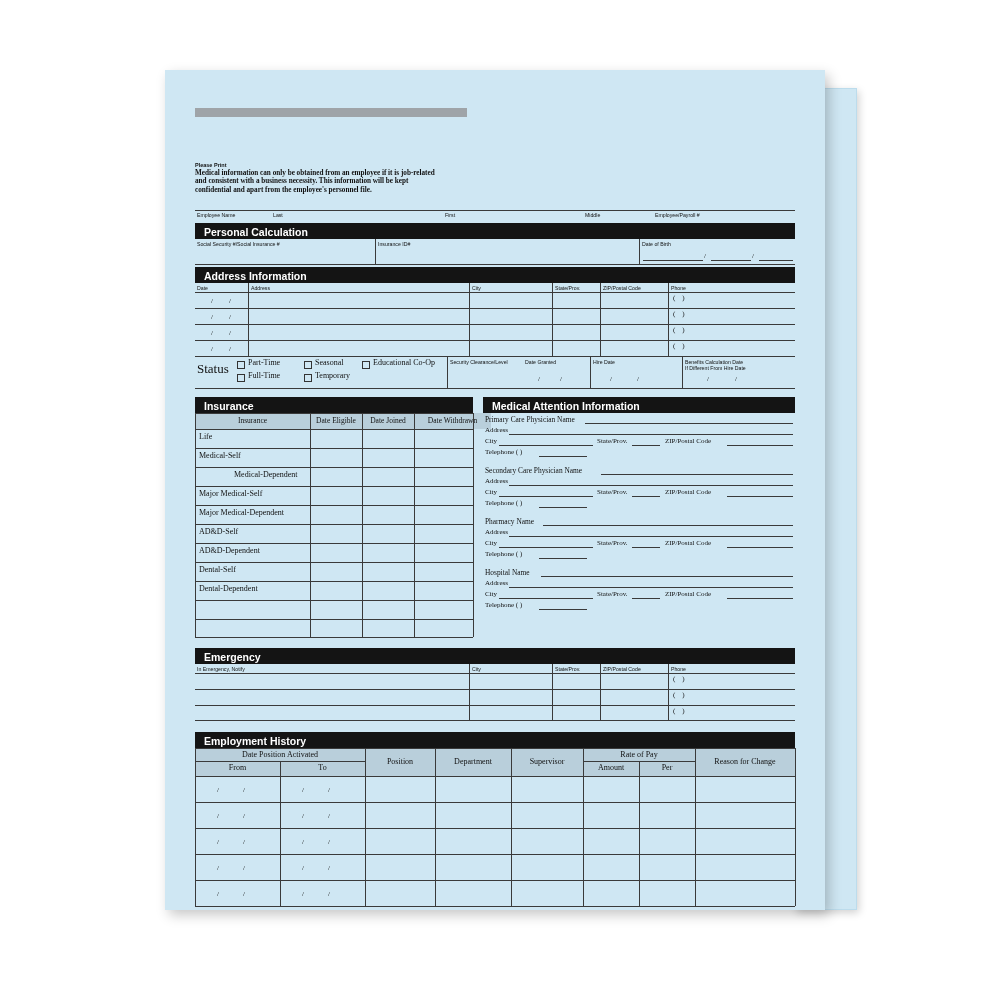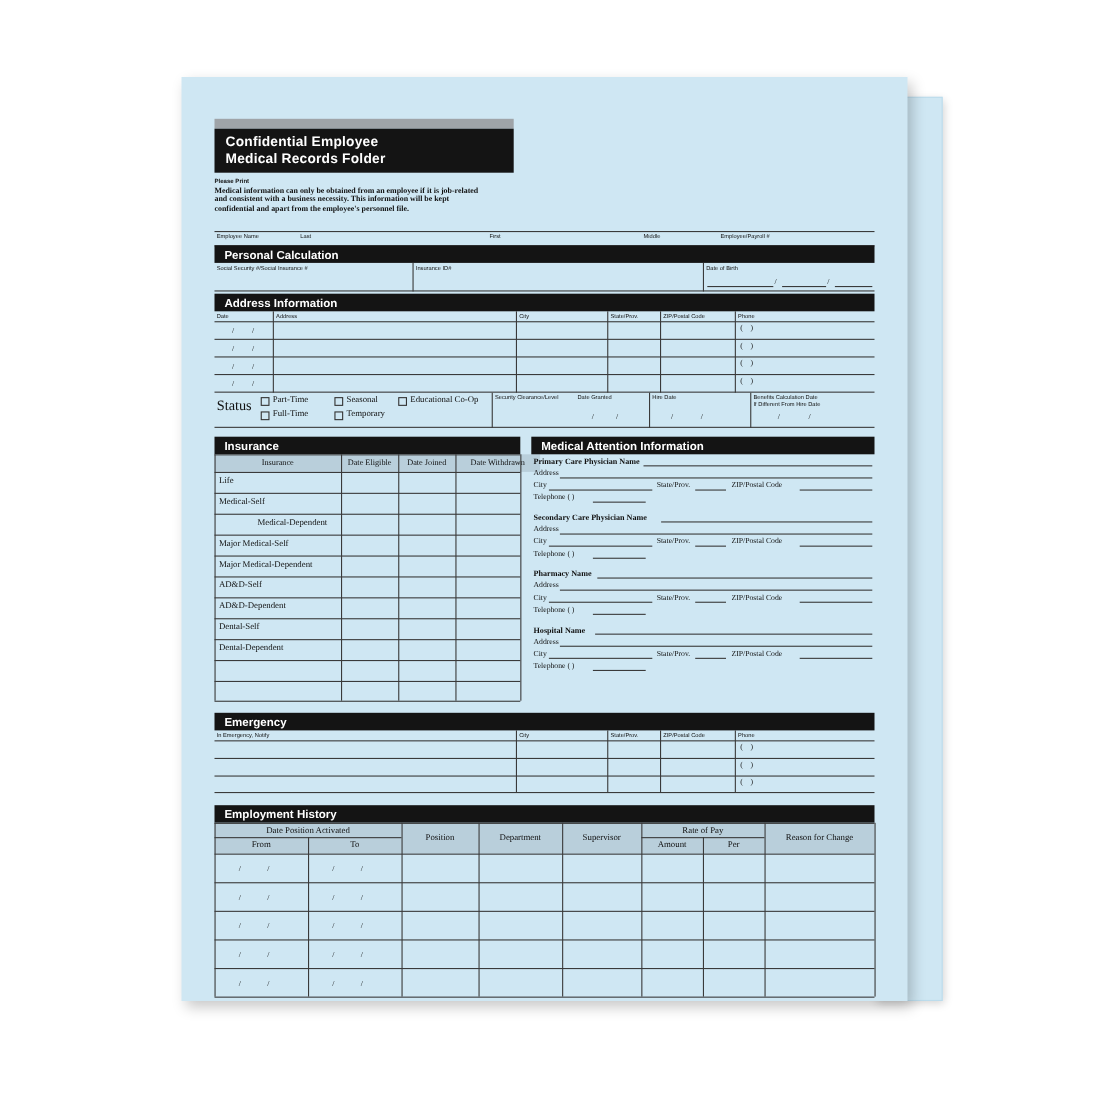--- a/index.html
+++ b/index.html
@@ -77,21 +77,21 @@
   .cklabel{position:absolute;font-family:"Liberation Serif",serif;font-size:8px;color:#111;white-space:nowrap;}
 
   
   .ins-head{
     position:absolute;background:#b9cfdb;font-family:"Liberation Serif",serif;
     font-size:7.5px;color:#111;text-align:center;box-sizing:border-box;padding-top:3px;
   }
   .ins-row-label{position:absolute;font-family:"Liberation Serif",serif;font-size:8px;color:#111;}
 
   
-  .ma-bold{position:absolute;font-family:"Liberation Serif",serif;font-size:7.4px;font-weight:bold;color:#111;white-space:nowrap;}
+  .ma-bold{position:absolute;font-family:"Liberation Serif",serif;font-size:7.4px;font-weight:normal;color:#111;white-space:nowrap;}
   .ma-txt{position:absolute;font-family:"Liberation Serif",serif;font-size:7px;color:#111;white-space:nowrap;}
 
   
   .eh-head{
     position:absolute;background:#b9cfdb;font-family:"Liberation Serif",serif;
     font-size:8px;color:#111;text-align:center;box-sizing:border-box;
   }
 </style>
 </head>
 <body>
@@ -102,24 +102,20 @@
   <div class="tab-divider"></div>
   <div class="tab-label" id="tab-employee-name">Employee Name</div>
   <div class="tab-rule" id="tab-rule-1"></div>
   <div class="tab-label" id="tab-dept">Dept.</div>
   <div class="tab-rule" id="tab-rule-2"></div>
 
   <div class="page">
 
     <div class="top-grey"></div>
 
-    <div class="title-block">
-      <div>Confidential Employee</div>
-      <div>Medical Records Folder</div>
-    </div>
 
     <div class="please-print">Please Print</div>
     <div class="disclaimer">Medical information can only be obtained from an employee if it is job-related and consistent with a business necessity. This information will be kept confidential and apart from the employee's personnel file.</div>
 
     <div class="hline" style="left:30px;top:140px;width:600px;"></div>
     <div class="lbl" style="left:32px;top:142px;">Employee  Name</div>
     <div class="lbl" style="left:108px;top:142px;">Last</div>
     <div class="lbl" style="left:280px;top:142px;">First</div>
     <div class="lbl" style="left:420px;top:142px;">Middle</div>
     <div class="lbl" style="left:490px;top:142px;">Employee/Payroll #</div>

